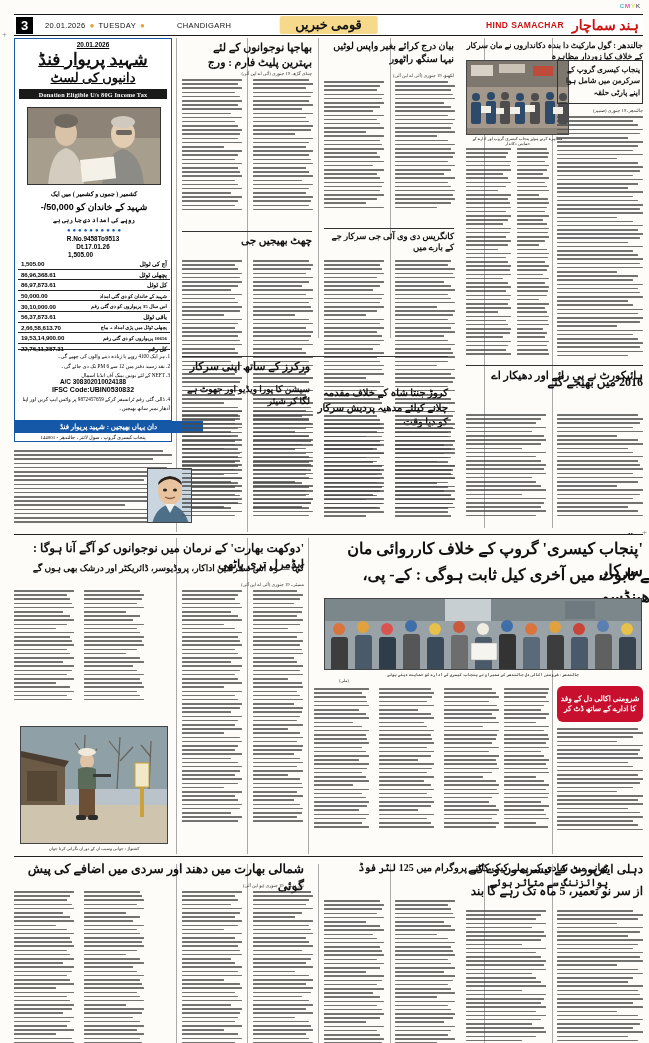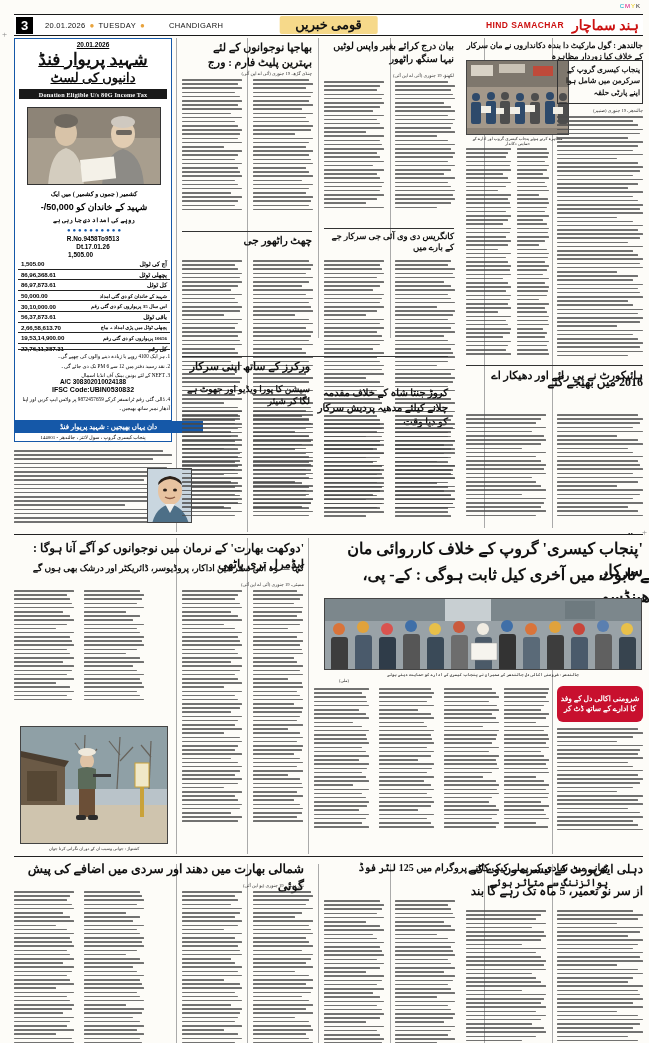--- a/index.html
+++ b/index.html
@@ -41,21 +41,21 @@
     margin-left: 12px; color:#111;
   }
   .mh-dot { color:#e8a33d; font-size:8px; margin:0 4px; }
   .mh-day {
     font-family:"Liberation Sans", sans-serif;
     font-size:7.5px; color:#111; letter-spacing:.4px;
   }
   .mh-city {
     font-family:"Liberation Sans", sans-serif;
     font-size:7.5px; color:#111; letter-spacing:.4px;
-    margin-left: 20px;
+    margin-left: 28px;
   }
   .mh-center {
     position:absolute; left:50%; transform:translateX(-50%);
     background:#f6d98a;
     padding:1px 16px;
     font-size:13px; font-weight:bold; color:#111;
     border-radius: 2px;
   }
   .mh-right {
     margin-left:auto; display:flex; align-items:center; gap:8px; padding-right:4px;
@@ -362,21 +362,21 @@
         <div class="ln s1"></div>
         <div class="ln s2"></div>
         <div class="ln s3"></div>
       <div class="ln s1"></div>
         <div class="ln s4"></div>
         <div class="ln s2"></div>
         <div class="ln s1"></div>
     </div>
 
     <div class="hl-rule" style="left:168px; top:193px; width:130px;"></div>
-    <div class="hl" style="left:168px; top:196px; width:130px; font-size:10.5px;">چھٹ راٹھور جی</div>
+    <div class="hl" style="left:168px; top:196px; width:130px; font-size:10.5px;">چھٹ بھیجیں جی</div>
     <div class="txt" style="left:168px; top:222px; width:60px; height:265px;">
       <div class="ln s1"></div>
         <div class="ln s3"></div>
         <div class="ln s2"></div>
         <div class="ln s1"></div>
       <div class="ln s4"></div>
         <div class="ln s1"></div>
         <div class="ln s2"></div>
         <div class="ln s6"></div>
       <div class="ln s1"></div>

